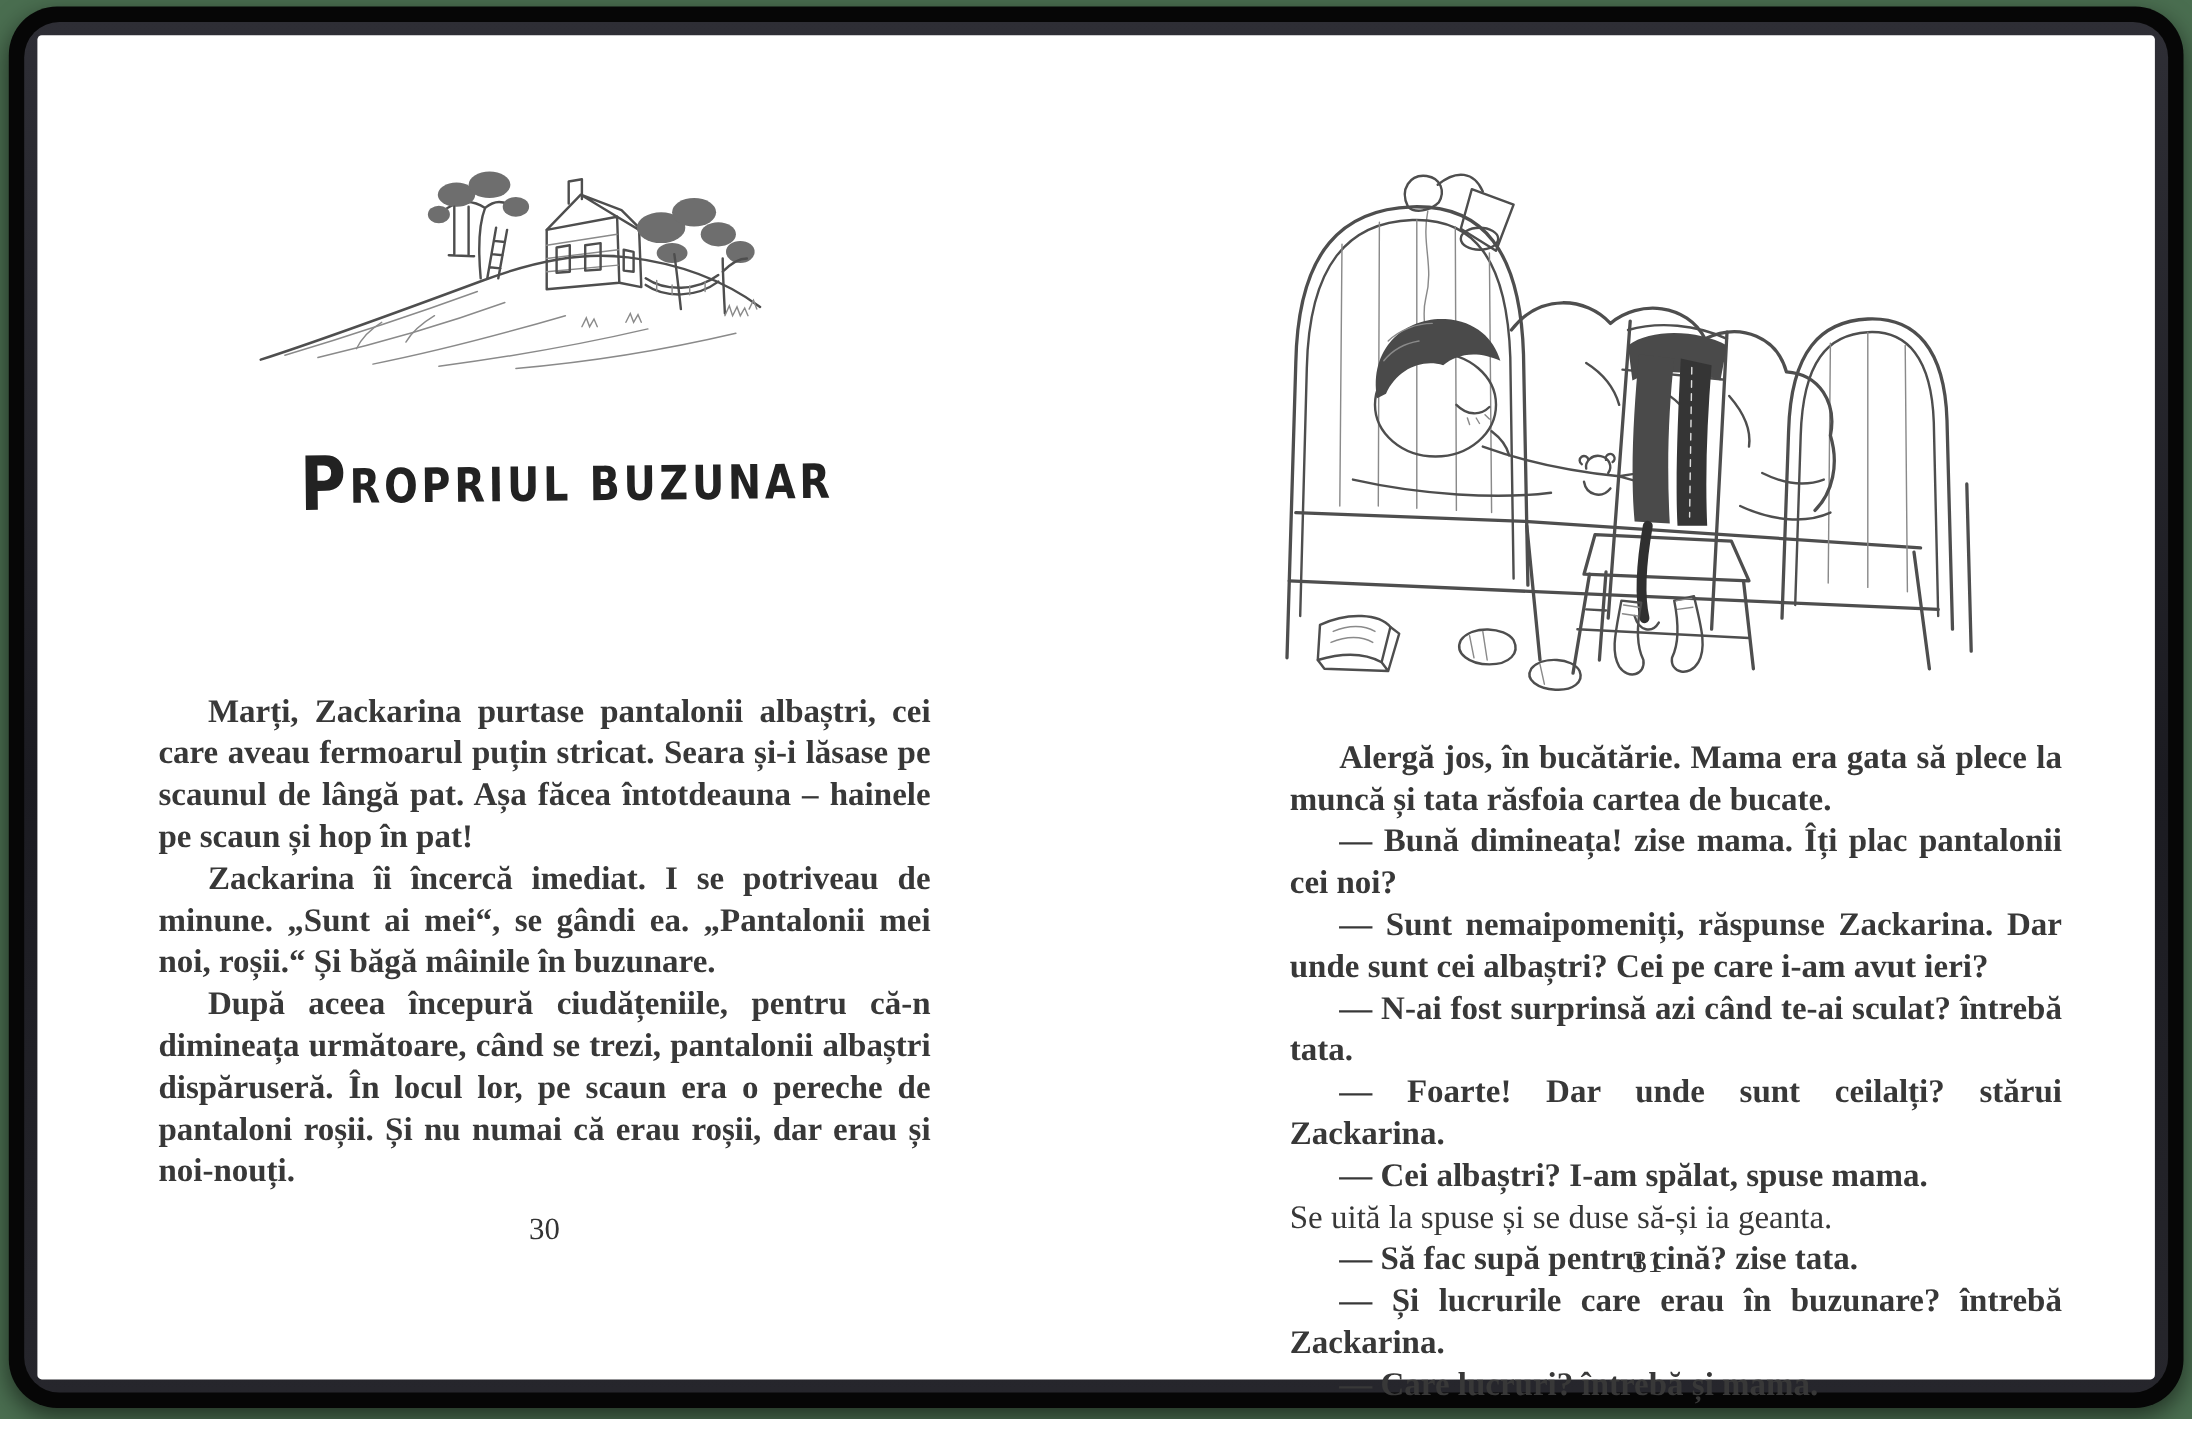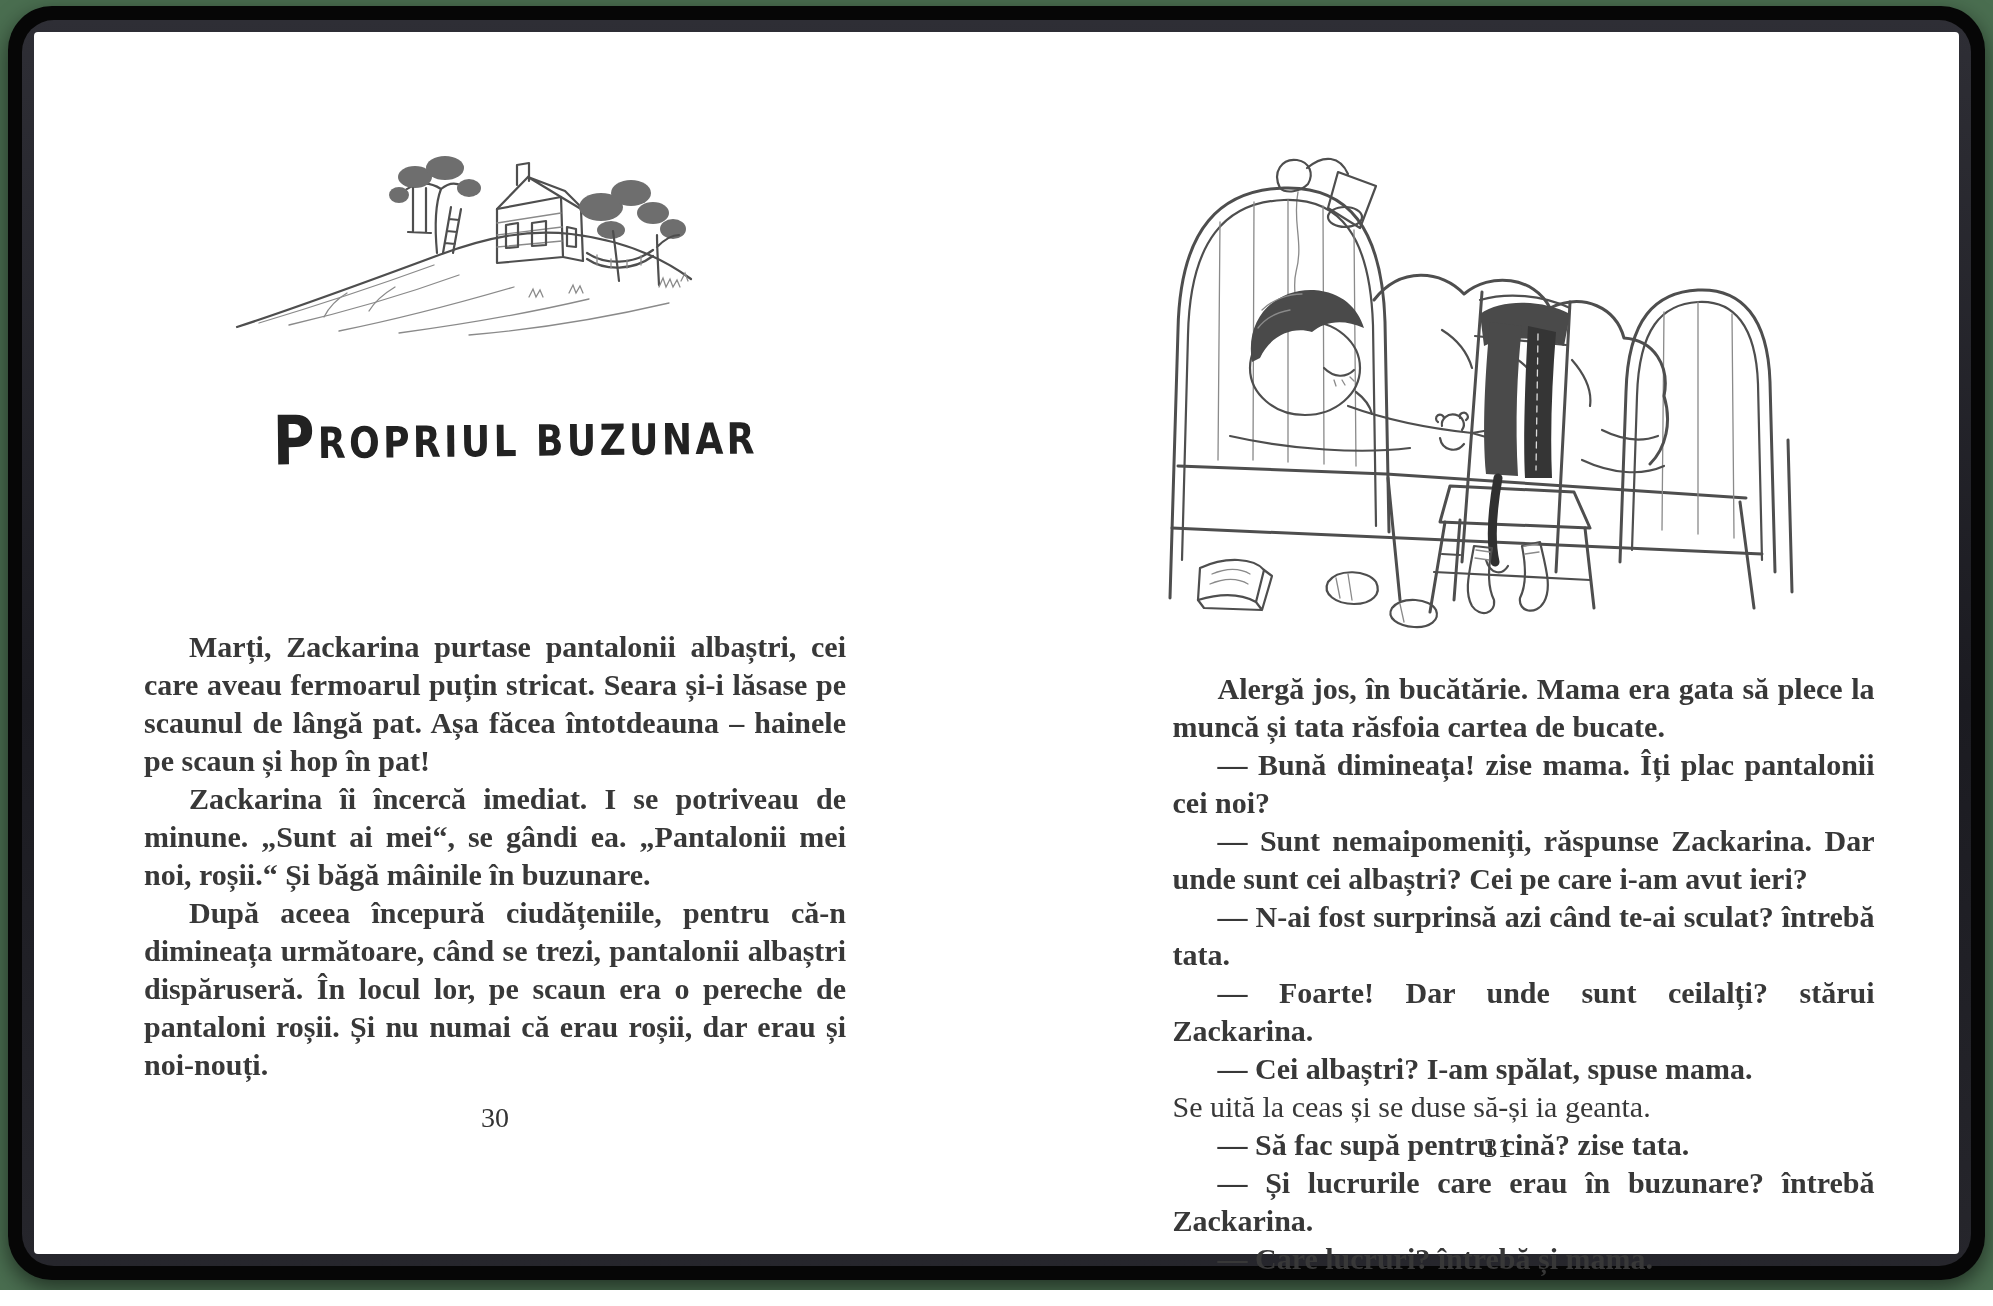--- a/index.html
+++ b/index.html
@@ -158,21 +158,21 @@
             <path class="thin" d="M382,416 L396,414 M383,424 L397,422"></path>
           </svg>
 
           <div class="text-block tb-right">
               <p class="indent">Alergă jos, în bucătărie. Mama era gata să plece la muncă și tata răsfoia cartea de bucate.</p>
               <p class="indent">— Bună dimineața! zise mama. Îți plac pantalonii cei noi?</p>
               <p class="indent">— Sunt nemaipomeniți, răspunse Zackarina. Dar unde sunt cei albaștri? Cei pe care i-am avut ieri?</p>
               <p class="indent">— N-ai fost surprinsă azi când te-ai sculat? întrebă tata.</p>
               <p class="indent">— Foarte! Dar unde sunt ceilalți? stărui Zackarina.</p>
               <p class="indent">— Cei albaștri? I-am spălat, spuse mama.</p>
-              <p class="">Se uită la ceas și se duse să-și ia geanta.</p>
+              <p class="">Se uită la spuse și se duse să-și ia geanta.</p>
               <p class="indent">— Să fac supă pentru cină? zise tata.</p>
               <p class="indent">— Și lucrurile care erau în buzunare? întrebă Zackarina.</p>
               <p class="indent">— Care lucruri? întrebă și mama.</p>
             </div>
 
           <div class="folio folio-right">31</div>
         </div>
 
       </div>
     </div>

